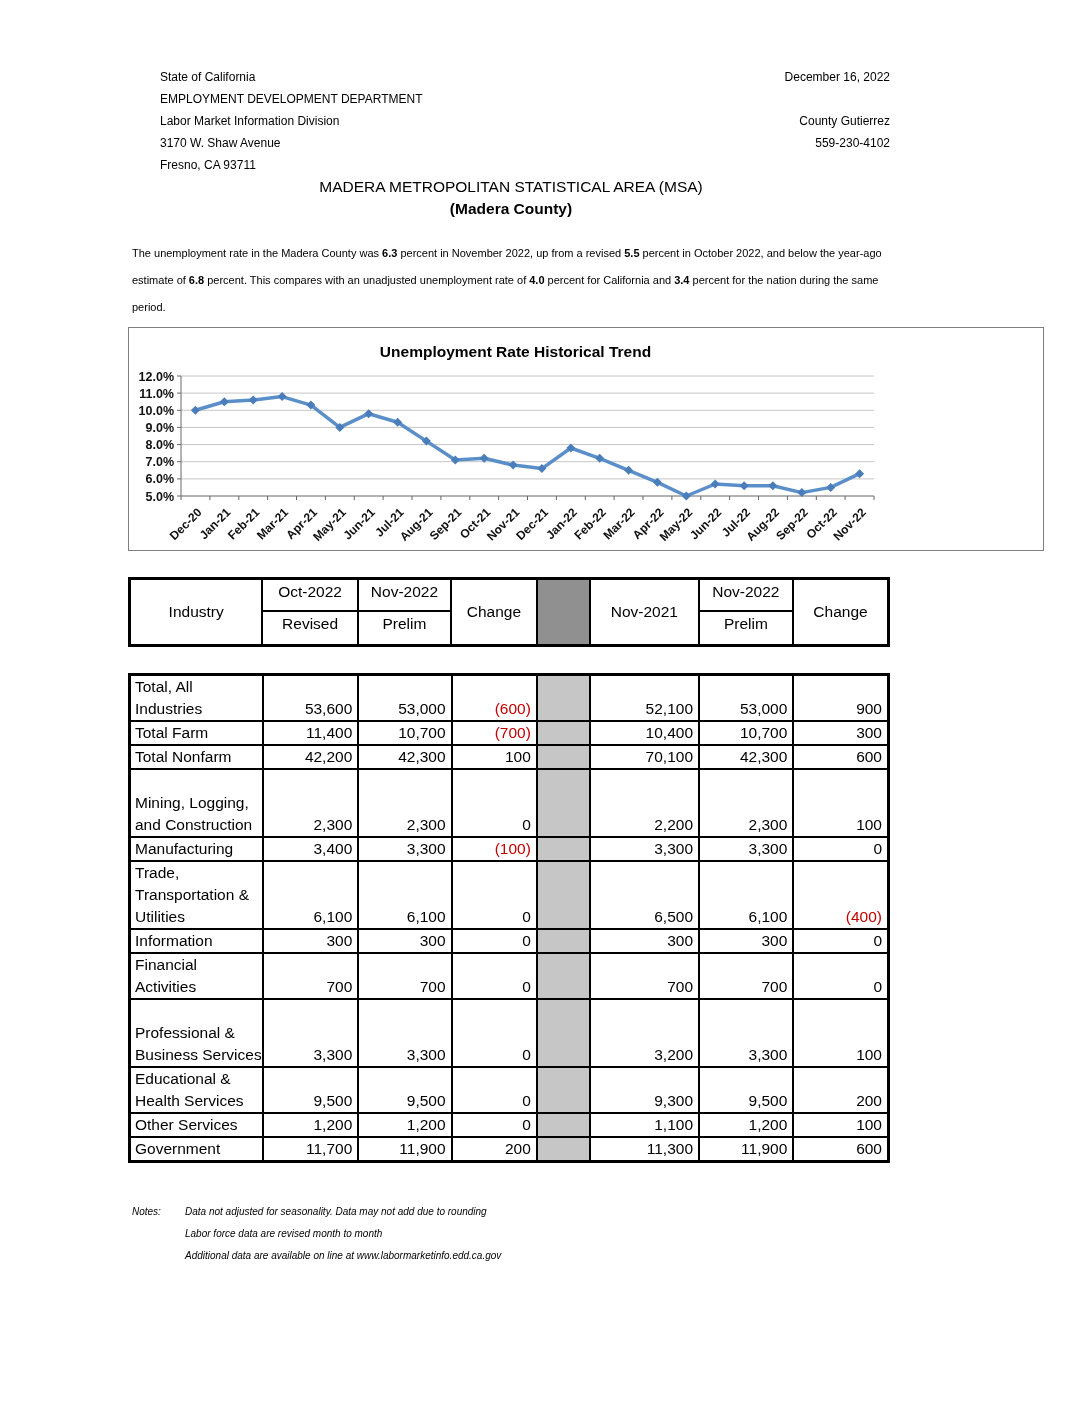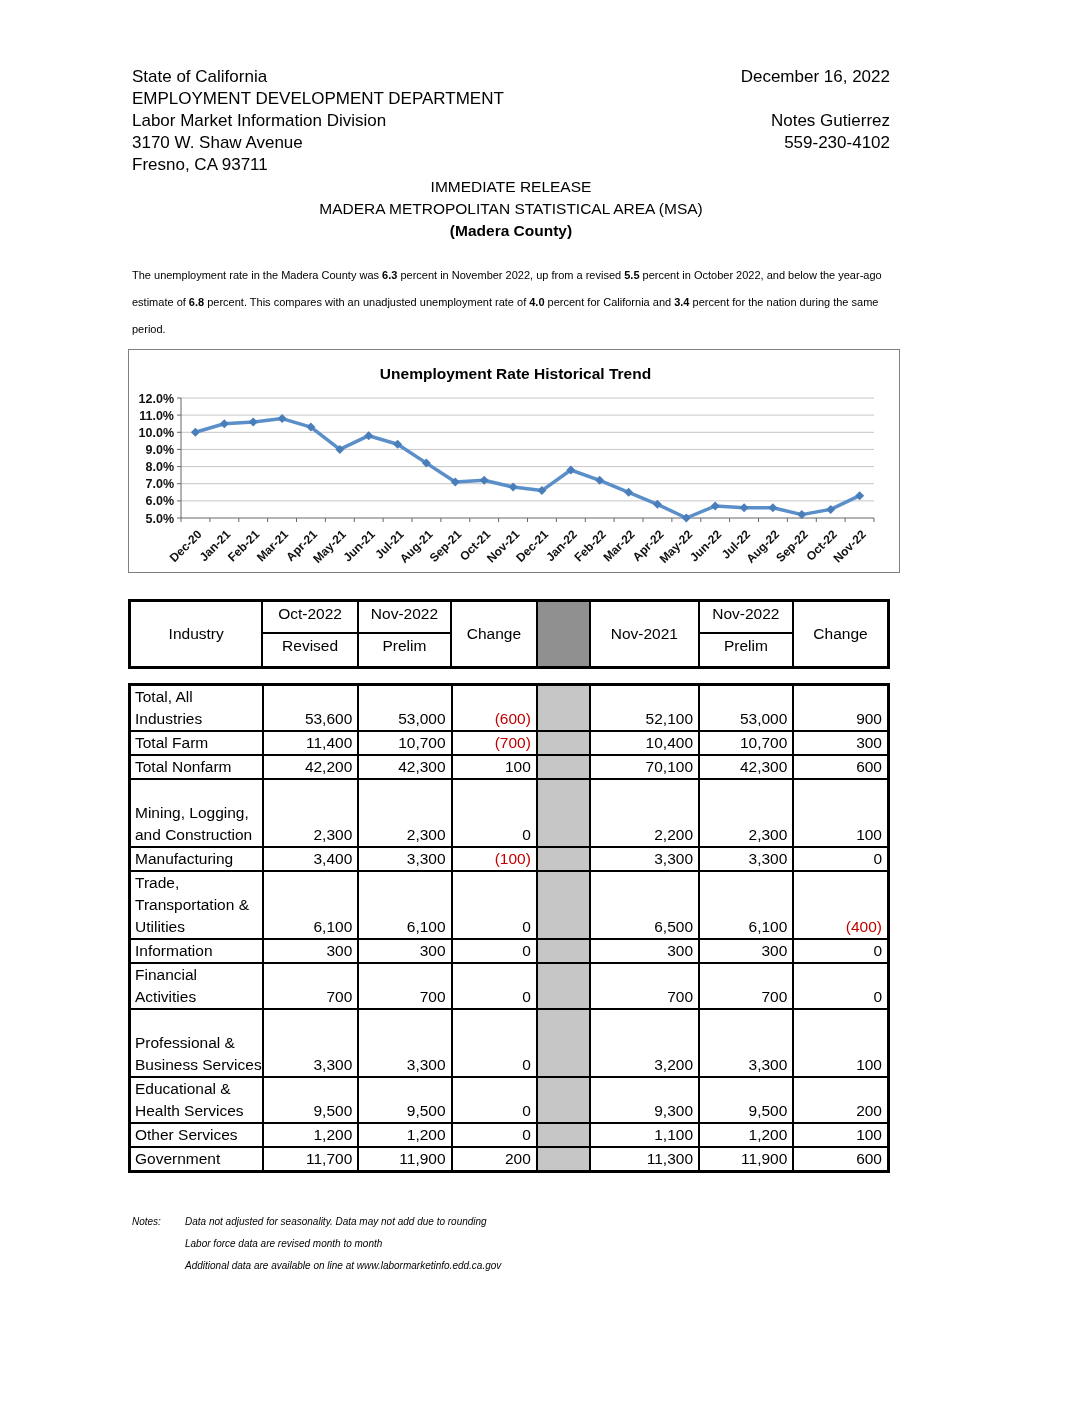--- a/index.html
+++ b/index.html
@@ -4,49 +4,49 @@
 <style>
   * { box-sizing: border-box; margin: 0; padding: 0; }
   body { background: #e8e8e8; font-family: "Liberation Sans", sans-serif; color: #000; }
   .page {
     position: relative; width: 1088px; height: 1408px; background: #ffffff;
     margin: 0 auto; overflow: hidden;
   }
   .inner { position: absolute; left: 132px; top: 66px; width: 758px; }
 
   
-  .hdr { display: flex; justify-content: space-between; font-size: 17px; line-height: 22px; }
+  .hdr { display: flex; justify-content: space-between; font-size: 12px; line-height: 22px; margin-left: 28px; }
   .hdr-right { text-align: right; }
 
   
   .titleblock { text-align: center; font-size: 15.5px; line-height: 22px; }
   .titleblock .bold { font-weight: bold; }
 
   
   .para { margin-top: 20px; font-size: 11px; line-height: 27px; text-align: left; }
 
   
   .chartbox {
-    margin-top: 6px; margin-left: -4px; width: 772px; height: 224px;
+    margin-top: 6px; margin-left: -4px; width: 916px; height: 224px;
     border: 1px solid #7f7f7f; background: #fff;
   }
   .chartbox svg { display: block; }
   .chartbox text { font-family: "Liberation Sans", sans-serif; }
 
   
   table { border-collapse: collapse; table-layout: fixed; margin-left: -4px; }
   .htable { margin-top: 26px; }
   .htable td { border: 2px solid #000; font-size: 15.5px; text-align: center; vertical-align: middle; height: 50px; padding: 0; }
   .htable { border: 3px solid #000; }
   .hsplit { padding: 0; }
   .hsplit .ht, .hsplit .hb { height: 32px; line-height: 24px; }
   .hsplit .ht { border-bottom: 2px solid #000; }
   .hspacer { background: #909090; }
 
-  .btable { margin-top: 14px; border: 3px solid #000; }
+  .btable { margin-top: 26px; border: 3px solid #000; }
   .btable td { border: 2px solid #000; font-size: 15.5px; line-height: 22px; padding: 0; vertical-align: bottom; }
   .btable td.lbl { text-align: left; padding-left: 4px; }
   .btable td.num { text-align: right; padding-right: 5px; }
   .btable td.neg { color: #C00000; }
   .btable td.spacer { background: #C6C6C6; }
 
   
   .notes { margin-top: 38px; font-size: 10px; line-height: 22px; position: relative; padding-left: 53px; font-style: italic; }
   .notes .nlabel { position: absolute; left: 0; top: 0; }
 </style>
@@ -60,27 +60,26 @@
       <div class="hdr-left">
         <div>State of California</div>
         <div>EMPLOYMENT DEVELOPMENT DEPARTMENT</div>
         <div>Labor Market Information Division</div>
         <div>3170 W. Shaw Avenue</div>
         <div>Fresno, CA 93711</div>
       </div>
       <div class="hdr-right">
         <div>December 16, 2022</div>
         <div>&nbsp;</div>
-        <div>Notes Gutierrez</div>
+        <div>County Gutierrez</div>
         <div>559-230-4102</div>
       </div>
     </div>
 
     <div class="titleblock">
-      <div>IMMEDIATE RELEASE</div>
       <div>MADERA METROPOLITAN STATISTICAL AREA (MSA)</div>
       <div class="bold">(Madera County)</div>
     </div>
 
     <p class="para"><span>The unemployment rate in the Madera County was </span><b>6.3</b><span> percent in November 2022, up from a revised </span><b>5.5</b><span> percent in October 2022, and below the year-ago estimate of </span><b>6.8</b><span> percent.  This compares with an unadjusted unemployment rate of </span><b>4.0</b><span> percent for California and </span><b>3.4</b><span> percent for the nation during the same period.</span></p>
 
     <div class="chartbox">
       <svg width="758" height="222" viewBox="0 0 758 222">
           <text x="386.5" y="29" text-anchor="middle" font-size="15.5" font-weight="bold" fill="#000">Unemployment Rate Historical Trend</text>
           <line x1="48" y1="168.0" x2="52" y2="168.0" stroke="#666666" stroke-width="1"></line>

